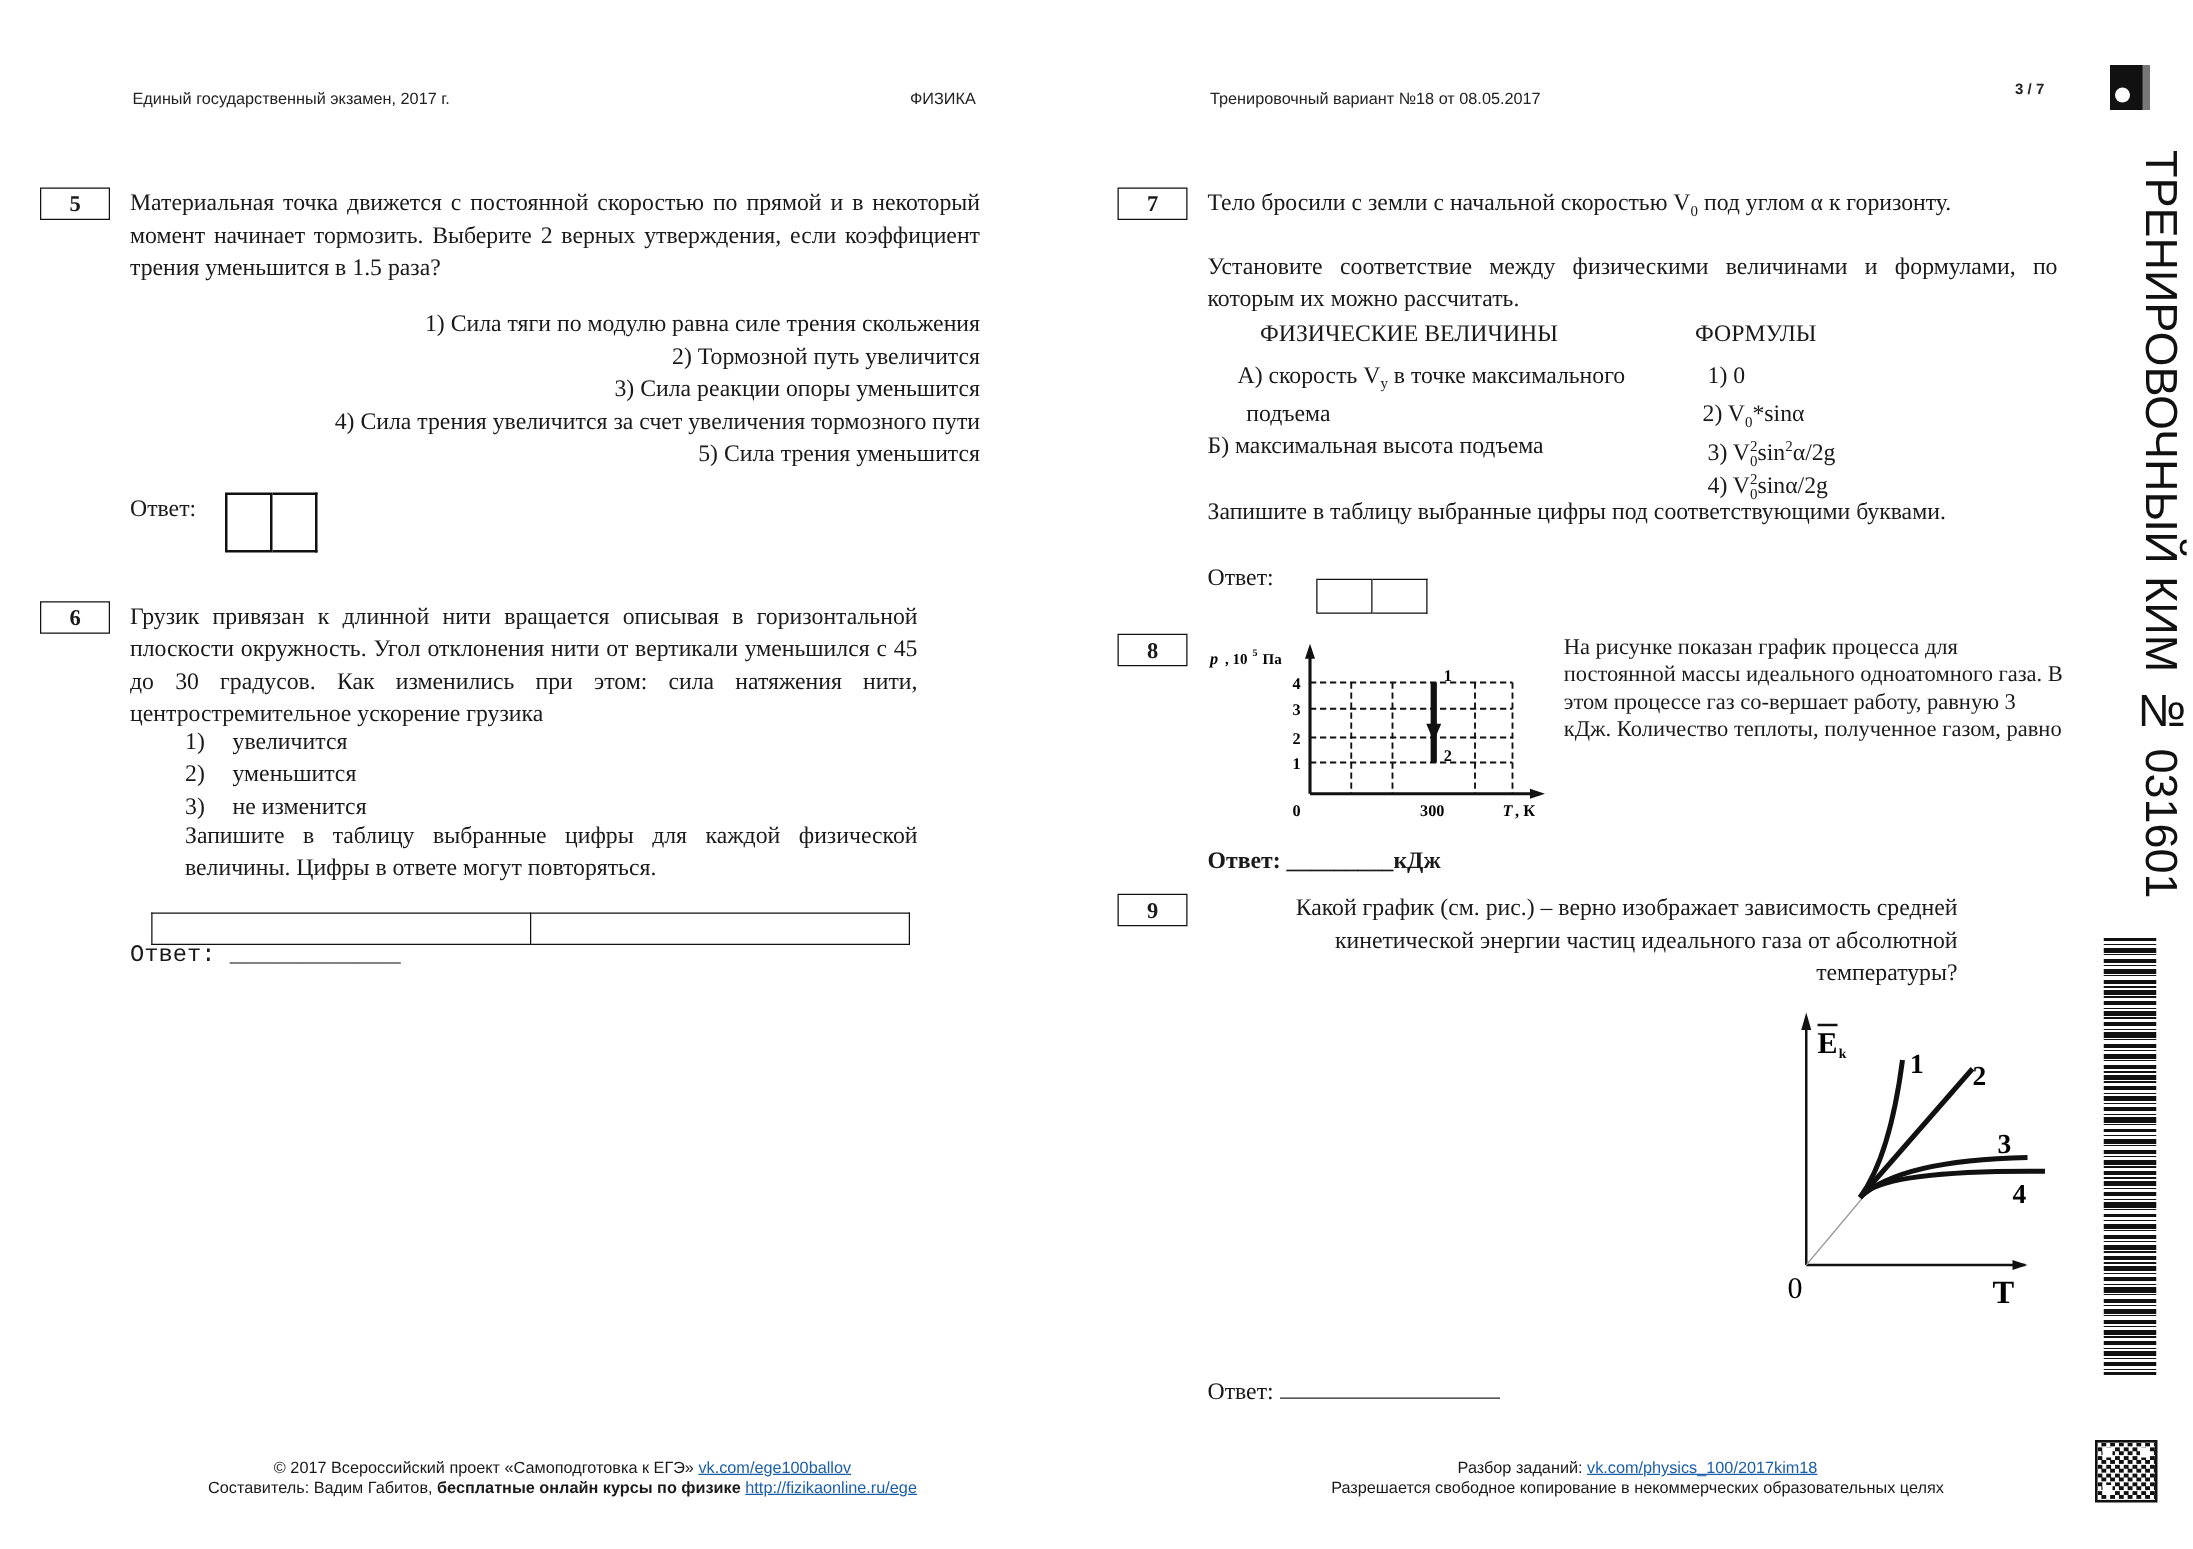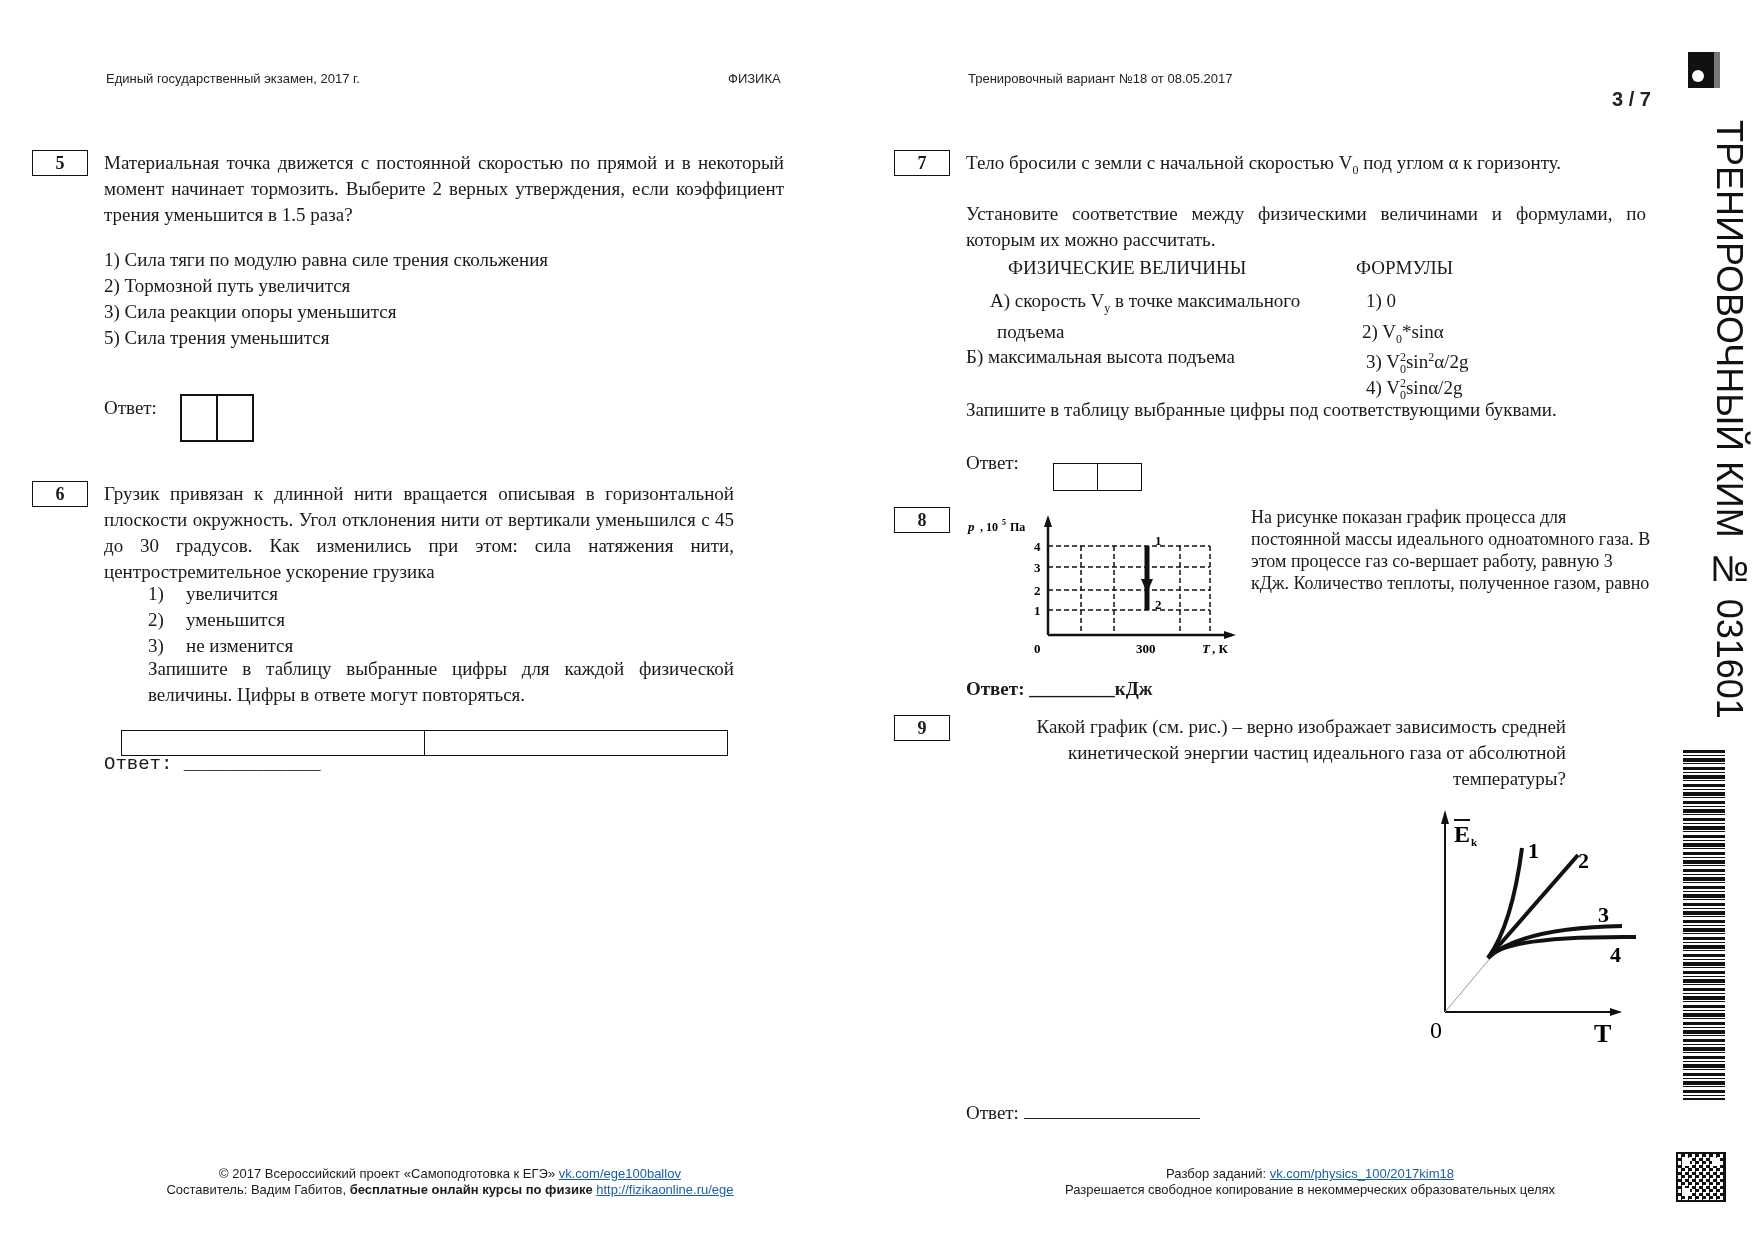--- a/index.html
+++ b/index.html
@@ -41,33 +41,34 @@
       repeating-conic-gradient(#111 0 25%, #fff 0 50%) 0 0/7px 7px;
     border:2px solid #111;
   }
 </style>
 </head>
 <body>
 
 <div class="abs hdr" style="left:106px;top:71px;">Единый государственный экзамен, 2017 г.</div>
 <div class="abs hdr" style="left:728px;top:71px;">ФИЗИКА</div>
 <div class="abs hdr" style="left:968px;top:71px;">Тренировочный вариант №18 от 08.05.2017</div>
-<div class="abs hdr" style="left:1612px;top:88px;font-size:20px;font-weight:bold;">
+<div class="abs hdr" style="left:1612px;top:64px;font-size:12px;font-weight:bold;">
   <span>3</span> / <span>7</span>
 </div>
 <div class="abs" style="left:1688px;top:52px;width:26px;height:36px;background:#111;border-right:6px solid #777;">
   <div style="position:absolute;left:4px;top:18px;width:12px;height:12px;border-radius:50%;background:#fff;"></div>
 </div>
 
 <div class="qnum" style="left:32px;top:150px;">5</div>
 <div class="abs serif just" style="left:104px;top:150px;width:680px;">Материальная точка движется с постоянной скоростью по прямой и в некоторый момент начинает тормозить. Выберите 2 верных утверждения, если  коэффициент трения уменьшится в 1.5 раза?</div>
-<div class="abs serif" style="left:104px;top:247px;width:680px;">
+<div class="abs serif" style="left:104px;top:247px;width:680px;text-align:right;">
   <div>1) Сила тяги по модулю равна силе трения скольжения</div>
   <div>2) Тормозной путь увеличится</div>
   <div>3) Сила реакции опоры уменьшится</div>
+  <div>4) Сила трения увеличится за счет увеличения тормозного пути</div>
   <div>5) Сила трения уменьшится</div>
 </div>
 <div class="abs serif" style="left:104px;top:395px;">Ответ:</div>
 <div class="abs" style="left:180px;top:394px;">
   <span class="box"></span><span class="box"></span>
 </div>
 
 <div class="qnum" style="left:32px;top:481px;">6</div>
 <div class="abs serif just" style="left:104px;top:481px;width:630px;">Грузик привязан к длинной нити вращается описывая в горизонтальной плоскости окружность. Угол отклонения нити от вертикали уменьшился с 45 до 30 градусов. Как изменились при этом: сила натяжения нити, центростремительное ускорение грузика</div>
 <div class="abs serif" style="left:148px;top:581px;">

